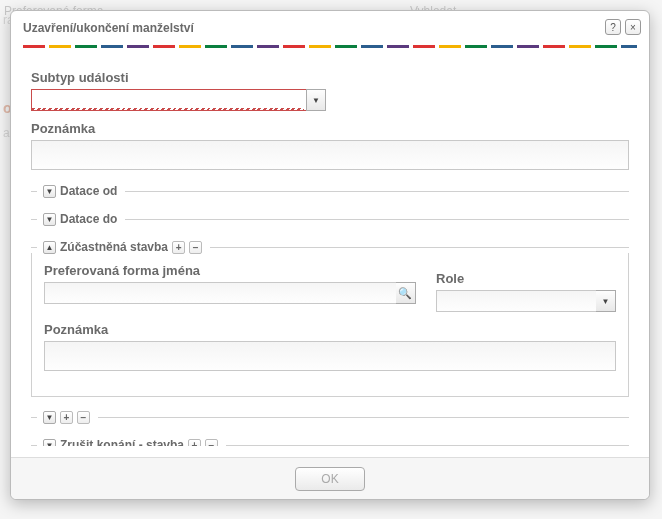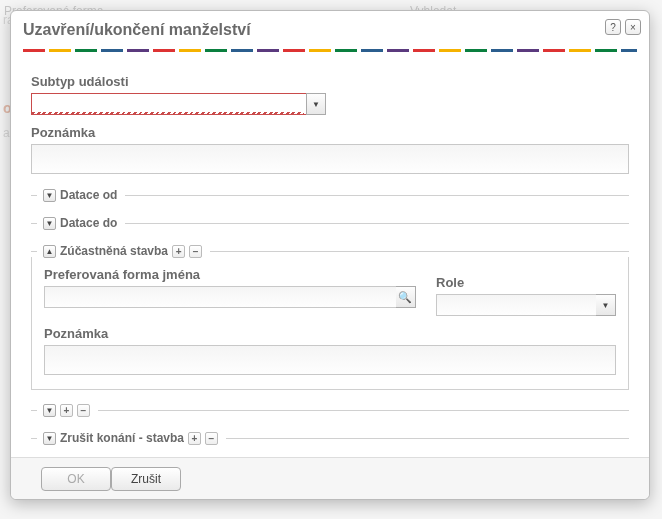--- a/index.html
+++ b/index.html
@@ -35,21 +35,21 @@
     background: #ffffff;
     border: 1px solid #bbb;
     border-radius: 6px;
     box-shadow: 0 4px 16px rgba(0,0,0,0.25);
   }
   .dlg-header {
     padding: 10px 12px 6px 12px;
     position: relative;
   }
   .dlg-title {
-    font-size: 16px;
+    font-size: 12px;
     font-weight: bold;
     color: #6a6a6a;
   }
   .dlg-icons {
     position: absolute;
     right: 8px; top: 8px;
     display: flex;
     gap: 4px;
   }
   .hdr-btn {
@@ -175,21 +175,21 @@
     align-items:center;justify-content:center;
     font-size:10px;
     color:#666;
     cursor:pointer;
   }
 
   .fs-body {
     border: 1px solid #d0d0d0;
     border-top: none;
     margin-top: -1px;
-    padding: 10px 12px 14px 12px;
+    padding: 10px 12px 25px 12px;
   }
   .row2 {
     display: flex;
     gap: 20px;
   }
   .col-a { flex: 1; }
   .col-b { width: 180px; }
 
   .search-wrap { position: relative; }
   .search-btn {
@@ -216,24 +216,24 @@
     cursor:pointer;
   }
 
   .dlg-footer {
     position:absolute;
     left:0; right:0; bottom:0;
     height: 42px;
     background: #f6f6f6;
     border-top: 1px solid #ddd;
     display:flex;
-    justify-content:flex-start;
+    justify-content:center;
     align-items:center;
     padding: 0 30px;
-    gap: 0;
+    gap: 12px;
     border-radius: 0 0 6px 6px;
   }
   .dlg-footer button {
     min-width: 70px;
     height: 24px;
     border: 1px solid #aaa;
     border-radius: 4px;
     background: linear-gradient(#fff,#eaeaea);
     font-size:12px;
     color:#444;
@@ -380,16 +380,15 @@
           <span>−</span>
         </span>
         <span class="line"></span>
       </div>
     </div>
 
   </div>
 
   <div class="dlg-footer">
     <button disabled="">OK</button>
-    <button>Zrušit</button>
   </div>
 
 </div>
 
 </body></html>

